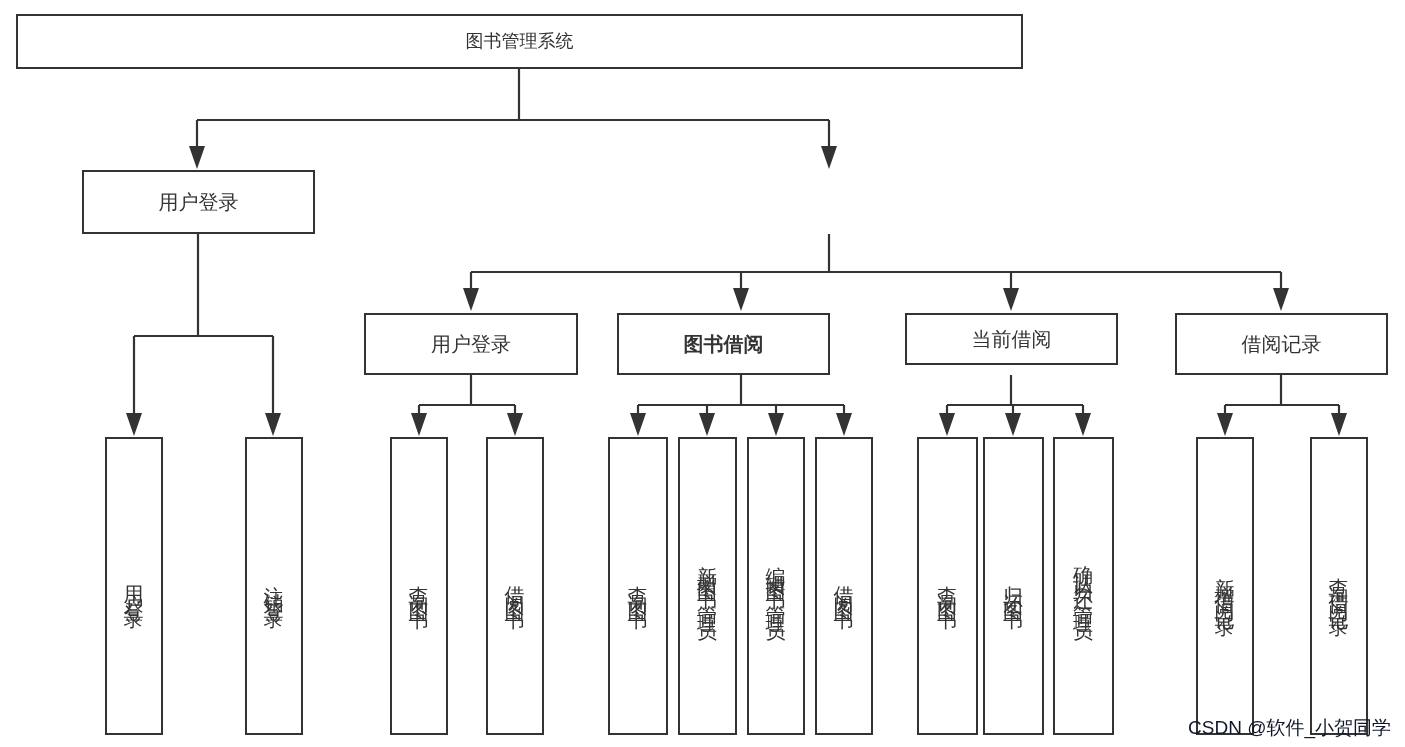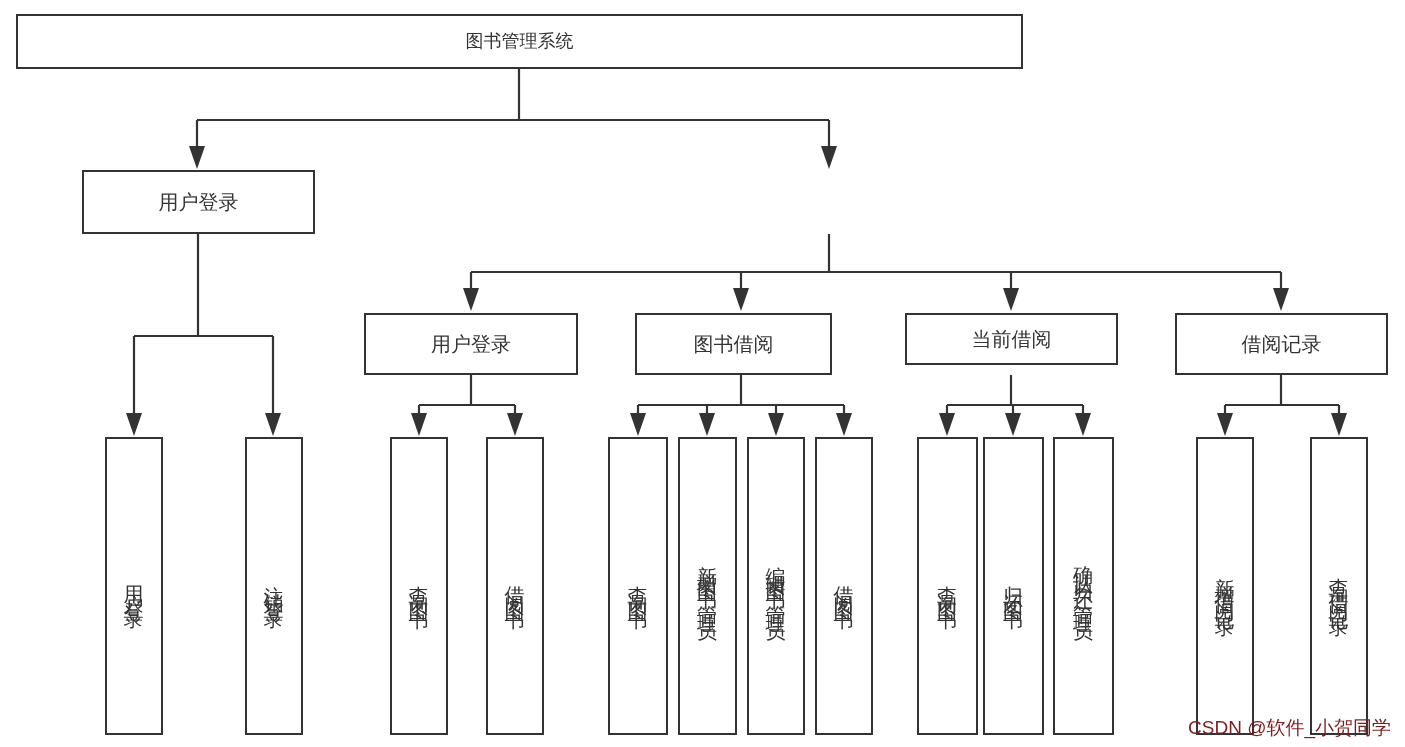--- a/index.html
+++ b/index.html
@@ -47,21 +47,21 @@
     text-orientation: mixed;
     font-size: 20px;
     line-height: 1;
     letter-spacing: 8px;
   }
   .watermark {
     position: absolute;
     right: 14px;
     bottom: 6px;
     font-size: 19px;
-    color: #7f1d1d;
+    color: #0f172a;
     white-space: nowrap;
     z-index: 5;
   }
 </style>
 </head>
 <body>
 
 <div class="canvas">
 
   <svg class="connectors" viewBox="0 0 1405 747" xmlns="http://www.w3.org/2000/svg">
@@ -104,21 +104,21 @@
     <span class="hlabel">图书管理系统</span>
   </div>
 
   <div class="box" style="left:82px; top:170px; width:233px; height:64px;">
     <span class="hlabel">用户登录</span>
   </div>
 
   <div class="box" style="left:364px; top:313px; width:214px; height:62px;">
     <span class="hlabel">用户登录</span>
   </div>
-  <div class="box" style="left:635px; top:313px; width:197px; height:62px;">
+  <div class="box" style="left:617px; top:313px; width:213px; height:62px;font-weight:bold;">
     <span class="hlabel">图书借阅</span>
   </div>
   <div class="box" style="left:905px; top:313px; width:213px; height:52px;">
     <span class="hlabel">当前借阅</span>
   </div>
   <div class="box" style="left:1175px; top:313px; width:213px; height:62px;">
     <span class="hlabel">借阅记录</span>
   </div>
 
   <div class="box" style="left:105px; top:437px; width:58px; height:298px;">

